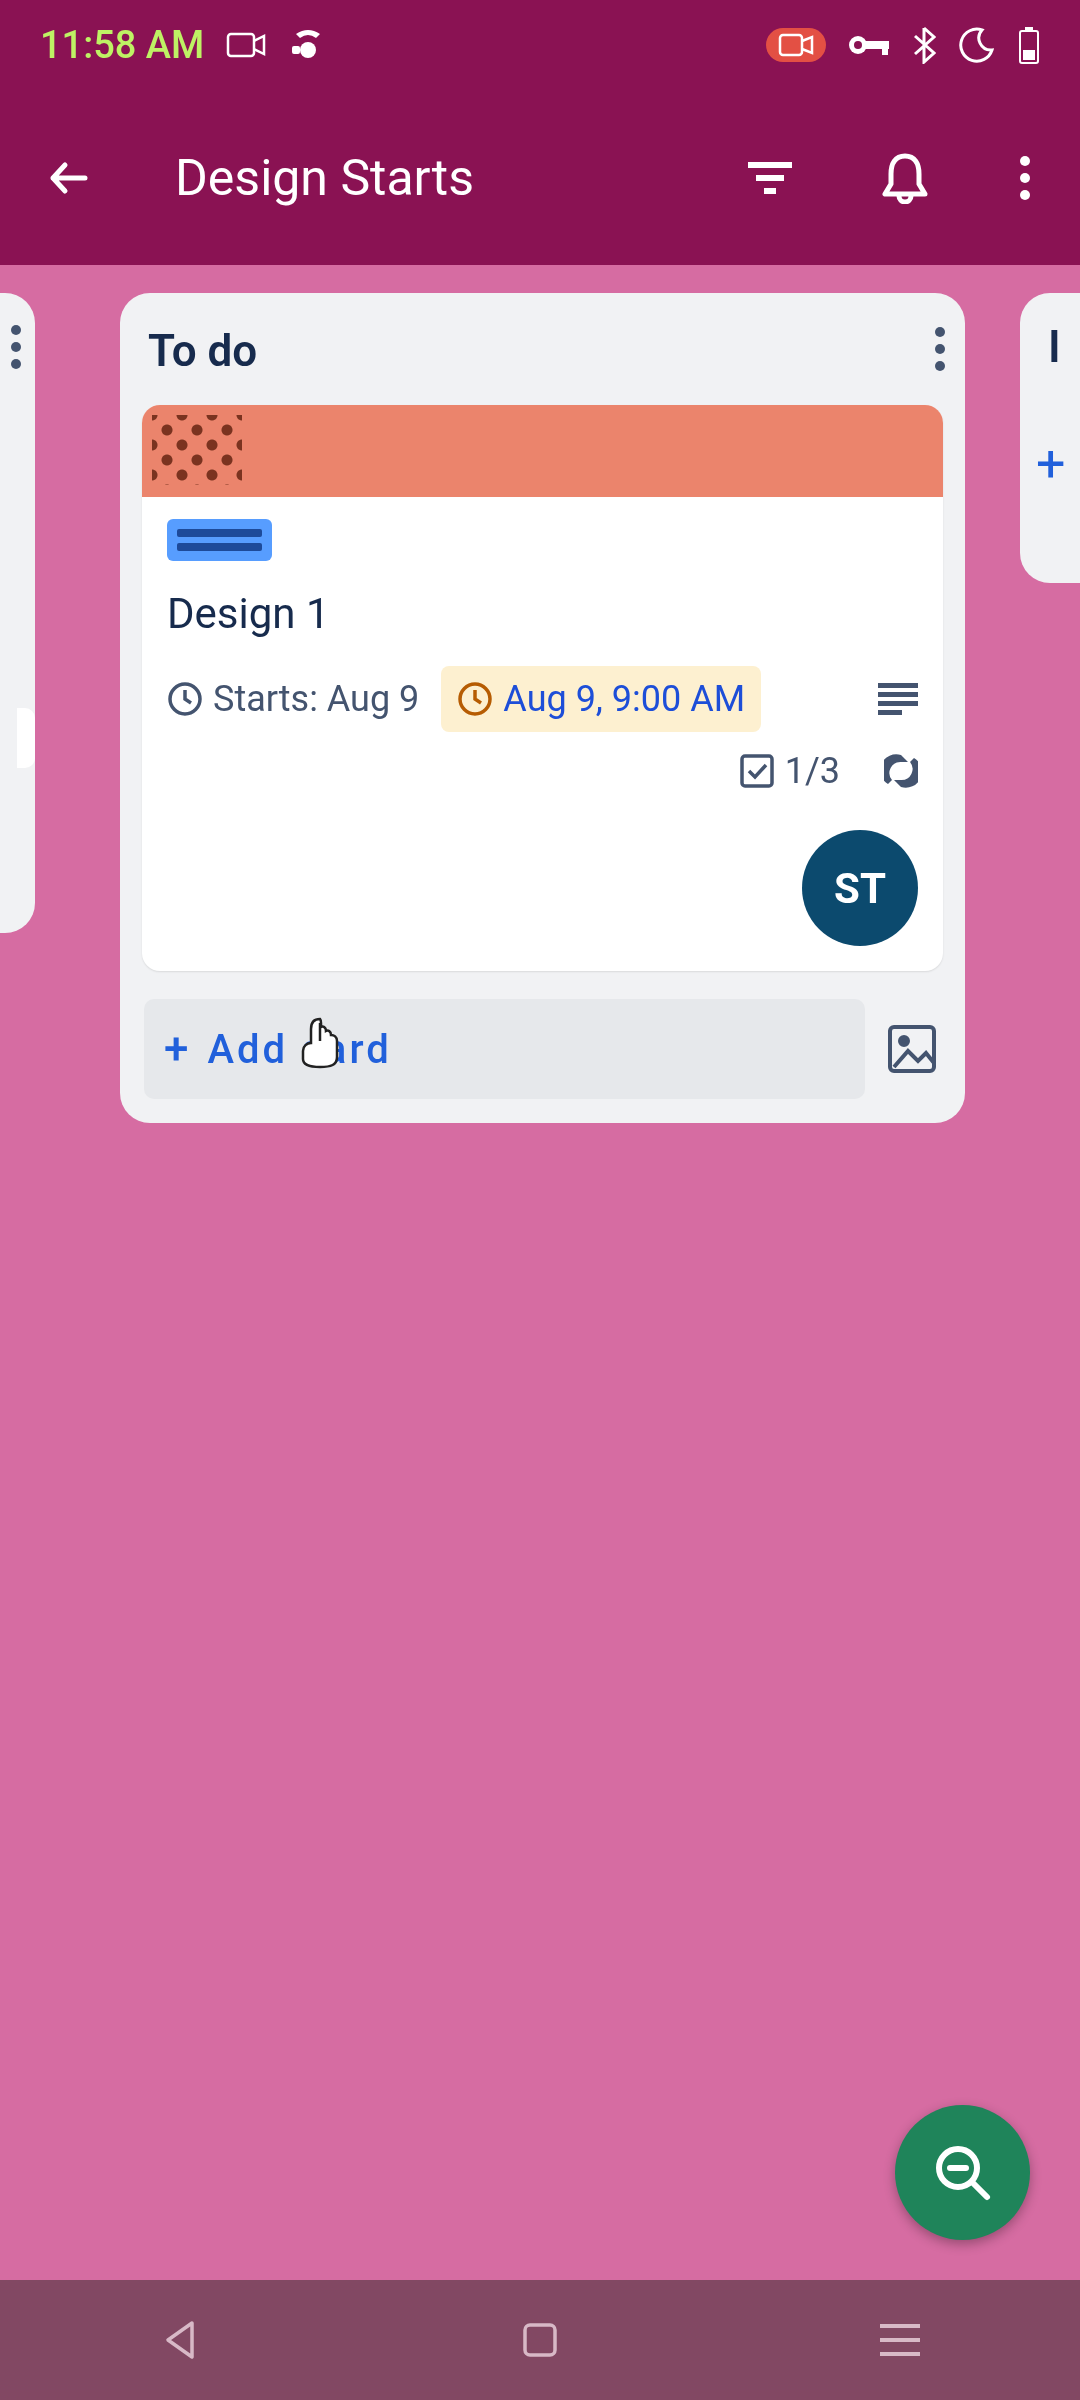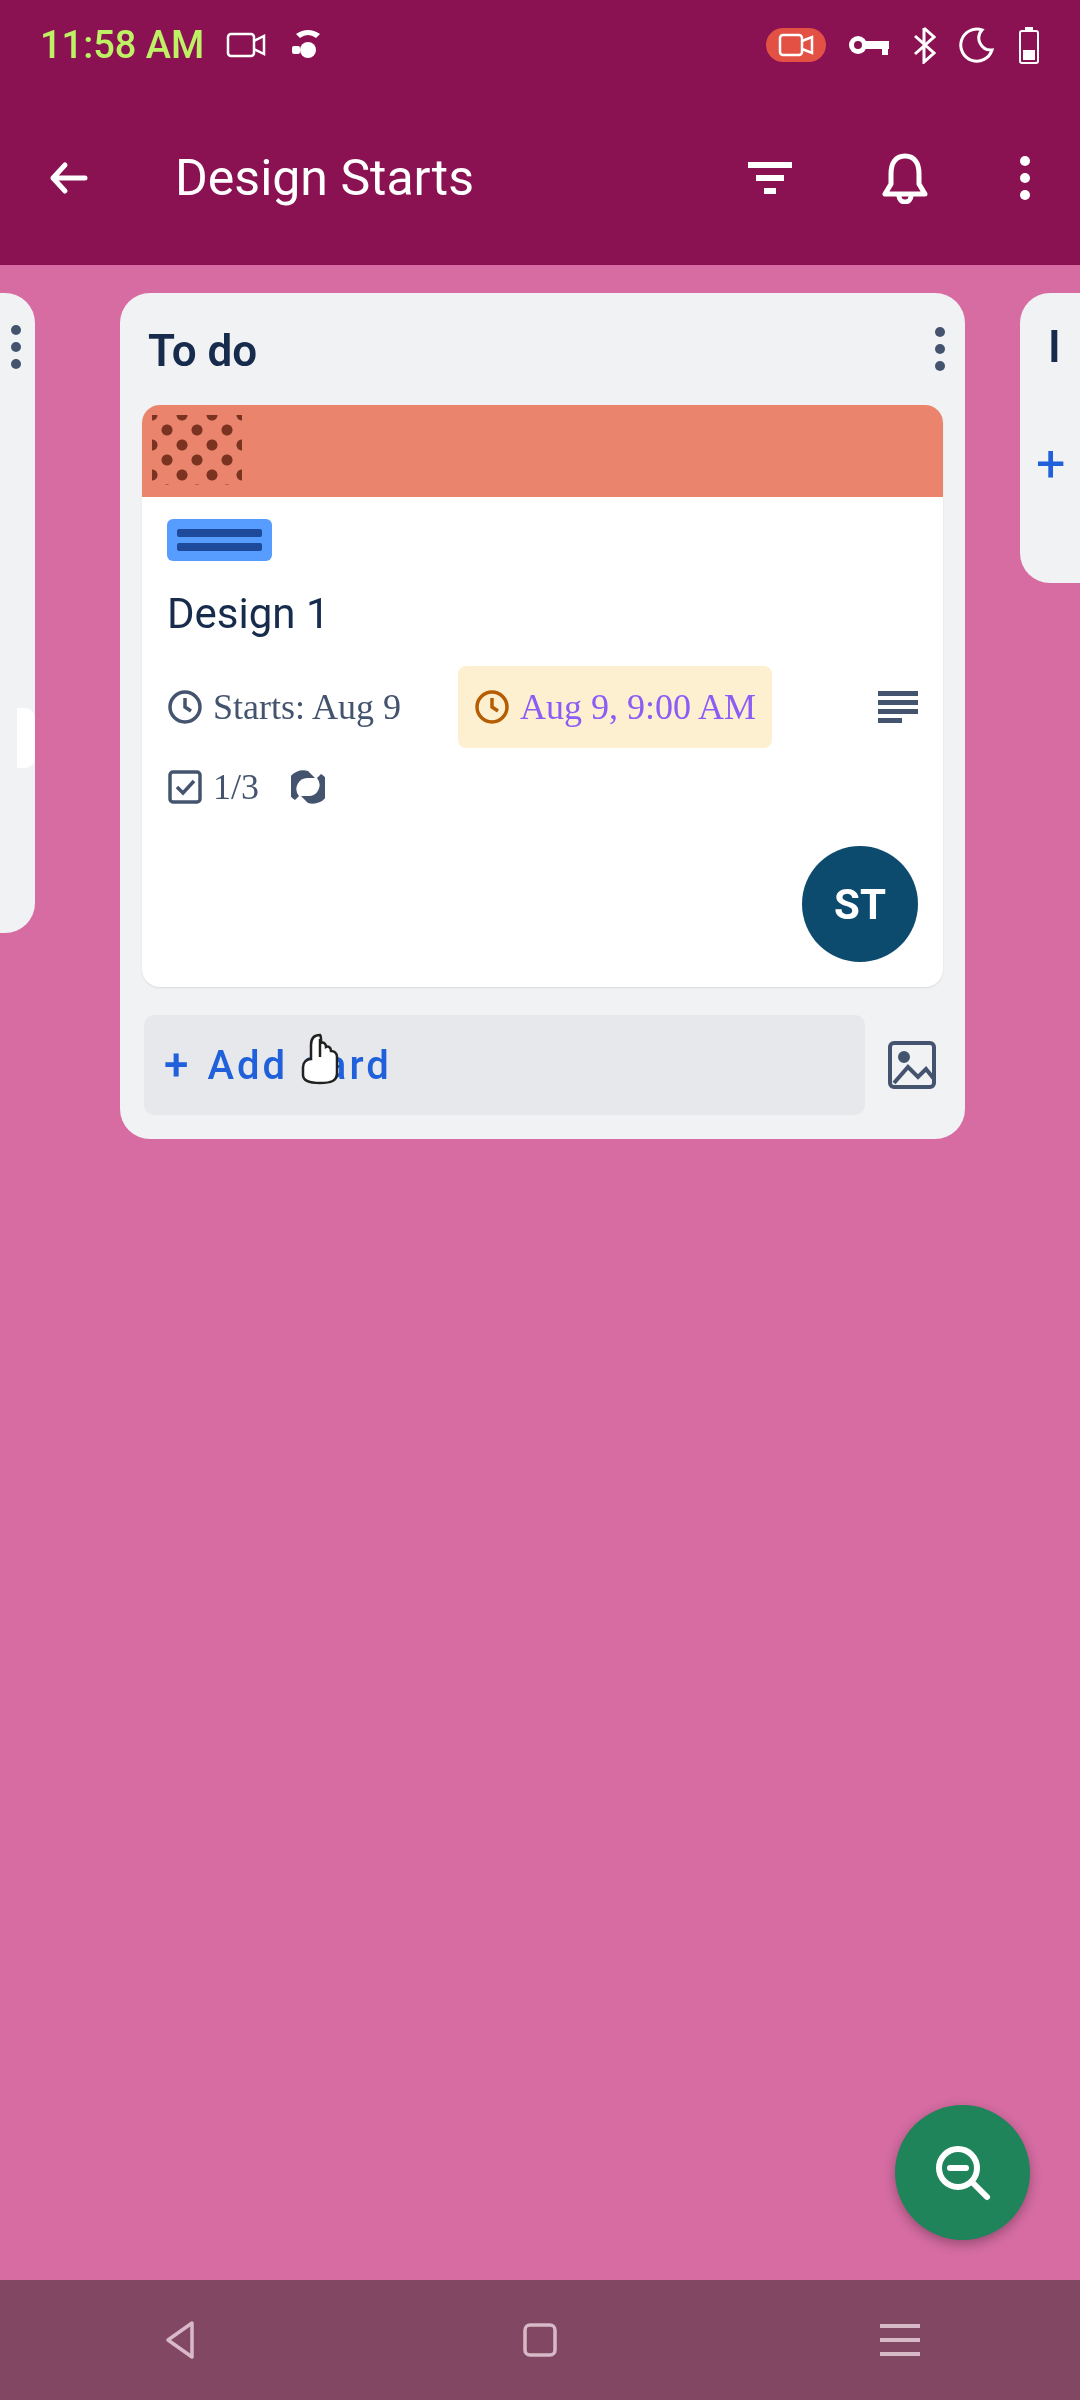--- a/index.html
+++ b/index.html
@@ -149,35 +149,34 @@
       align-items: center;
       gap: 22px;
       margin-bottom: 18px;
     }
     .badge {
       display: inline-flex;
       align-items: center;
       gap: 10px;
       font-size: 36px;
       color: #44546f;
-      font-family: Liberation Serif, serif;
     }
     .badge-due {
       background: #fdf0d0;
-      color: #8b5cf6;
-      padding: 20px 16px;
+      color: #1d4ed8;
+      padding: 12px 16px;
       border-radius: 8px;
-      margin-left: 35px;
     }
     .badge-due svg { stroke: #b65c02; }
     .card-badges-row2 {
       display: flex;
       align-items: center;
-      gap: 32px;
+      gap: 44px;
       margin-bottom: 20px;
+      justify-content: flex-end;
     }
     .member-row {
       display: flex;
       justify-content: flex-end;
       padding-top: 18px;
     }
     .avatar {
       width: 116px;
       height: 116px;
       border-radius: 50%;

